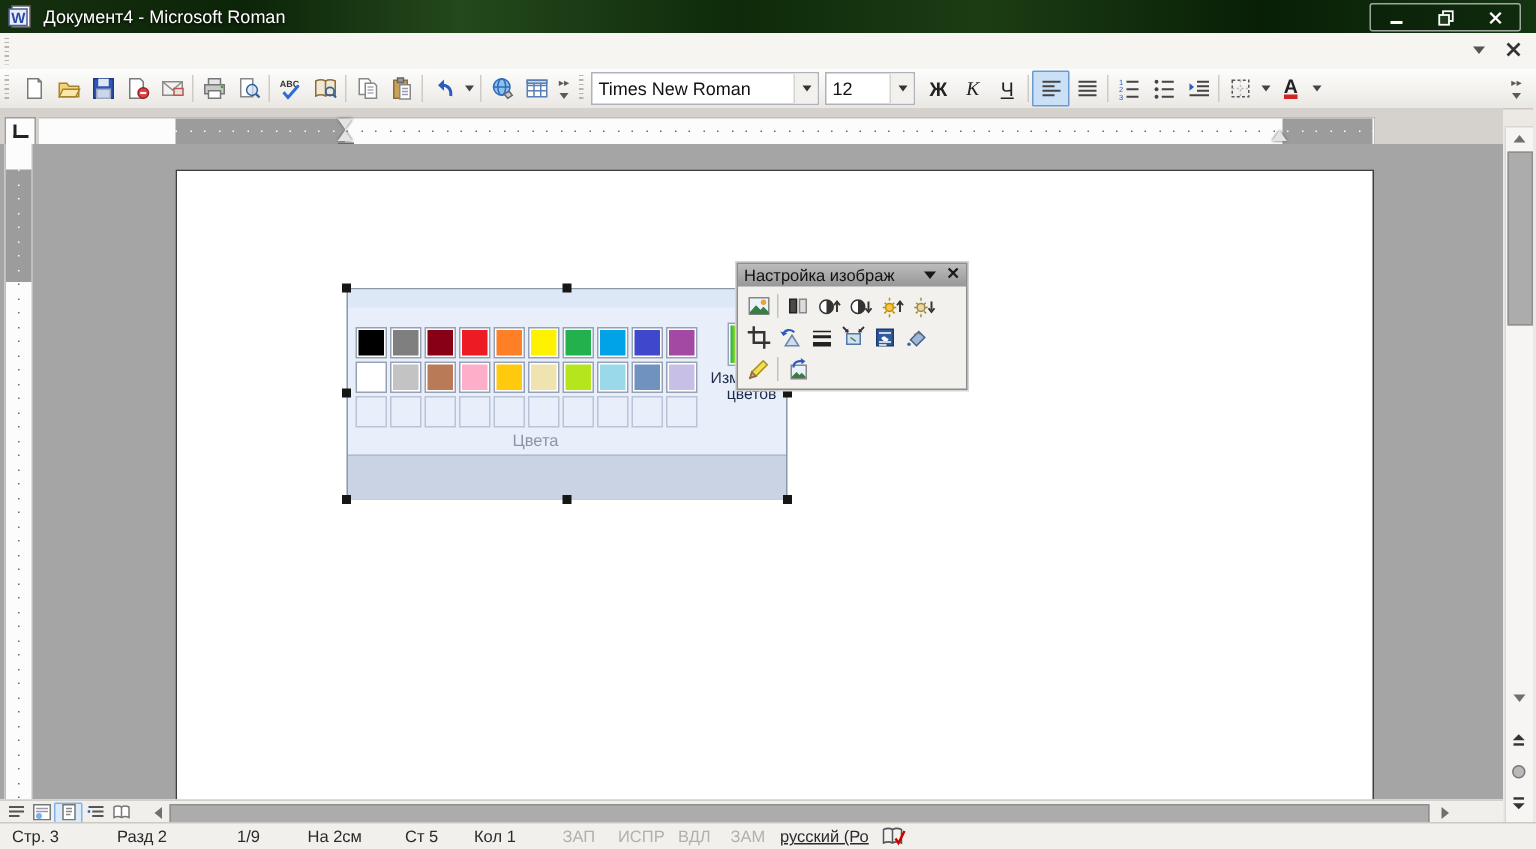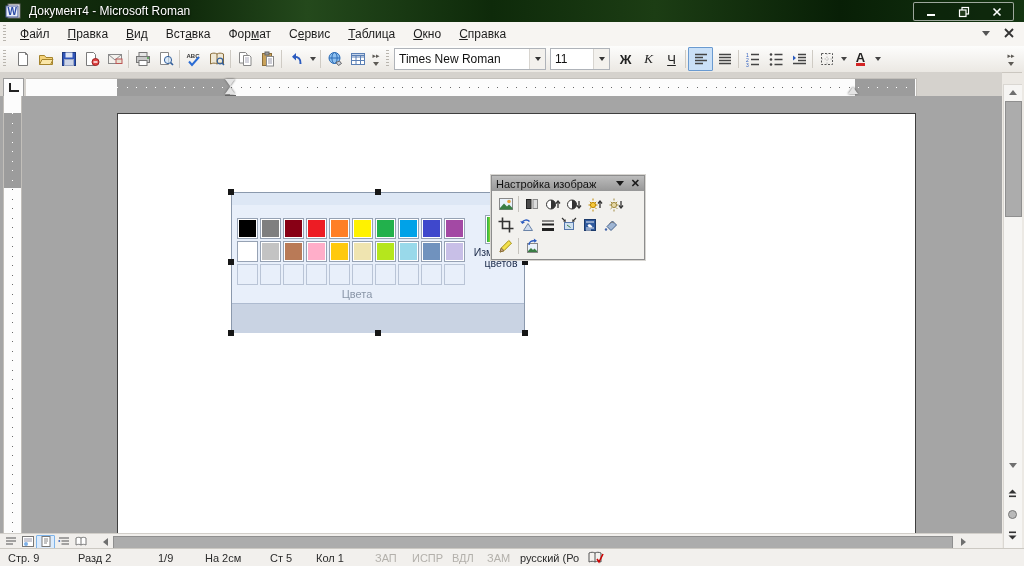--- a/index.html
+++ b/index.html
@@ -135,31 +135,20 @@
       <span class="win-btn">
           <svg width="12" height="12" viewBox="0 0 12 12">
             <path d="M2.5 2.5l7 7M9.5 2.5l-7 7" stroke="#fff" stroke-width="1.6"></path>
           </svg>
         </span>
     </div>
   </div>
 
   <div class="menubar">
     <span class="grip"></span>
-    <span id="menu-items" style="display:flex;">
-        <span class="menu-item"><u>Ф</u>айл</span>
-        <span class="menu-item"><u>П</u>равка</span>
-        <span class="menu-item"><u>В</u>ид</span>
-        <span class="menu-item">Вст<u>а</u>вка</span>
-        <span class="menu-item">Фор<u>м</u>ат</span>
-        <span class="menu-item">С<u>е</u>рвис</span>
-        <span class="menu-item"><u>Т</u>аблица</span>
-        <span class="menu-item"><u>О</u>кно</span>
-        <span class="menu-item"><u>С</u>правка</span>
-      </span>
     <span class="q-caret"></span>
     <span class="menu-close">
       <svg viewBox="0 0 14 14">
           <path d="M3 3l8 8M11 3l-8 8" stroke="#333" stroke-width="1.8"></path>
         </svg>
     </span>
   </div>
 
   <div class="toolbar">
     <span class="grip"></span>
@@ -276,21 +265,21 @@
         <span class="c2"></span>
       </span>
     <span class="grip"></span>
     <span class="combo" style="width:150px;">
       <span class="cval">Times New Roman</span>
       <span class="ccaret">
           <i></i>
         </span>
     </span>
     <span class="combo" style="width:58px;margin-left:4px;">
-      <span class="cval">11</span>
+      <span class="cval">12</span>
       <span class="ccaret">
           <i></i>
         </span>
     </span>
     <span id="fmt-buttons" style="display:flex;align-items:center;margin-left:4px;">
         <span class="tb-btn glyph-btn" style="font-weight:bold;">Ж</span>
         <span class="tb-btn glyph-btn" style="font-style:italic;font-family:&quot;Liberation Serif&quot;,serif;">К</span>
         <span class="tb-btn glyph-btn" style="text-decoration:underline;">Ч</span>
         <span class="tb-sep"></span>
         <span class="tb-btn sel">
@@ -789,31 +778,31 @@
     <span class="harrow" style="left:98px;">
         <span class="tri-left"></span>
       </span>
     <span class="hthumb"></span>
     <span class="harrow" style="left:956px;">
         <span class="tri-right"></span>
       </span>
   </div>
 
   <div class="statusbar" id="statusbar">
-      <span class="st-item" style="left: 8px;">Стр. 9</span>
+      <span class="st-item" style="left: 8px;">Стр. 3</span>
       <span class="st-item" style="left: 78px;">Разд 2</span>
       <span class="st-item" style="left: 158px;">1/9</span>
       <span class="st-item" style="left: 205px;">На 2см</span>
       <span class="st-item" style="left: 270px;">Ст 5</span>
       <span class="st-item" style="left: 316px;">Кол 1</span>
       <span class="st-item dim" style="left: 375px;">ЗАП</span>
       <span class="st-item dim" style="left: 412px;">ИСПР</span>
       <span class="st-item dim" style="left: 452px;">ВДЛ</span>
       <span class="st-item dim" style="left: 487px;">ЗАМ</span>
-      <span class="st-item" style="left: 520px;">русский (Ро</span>
+      <span class="st-item" style="left: 520px; text-decoration: underline;">русский (Ро</span>
       <span class="st-item" style="left: 588px; top: 2px;"><svg width="17" height="13" viewBox="0 0 17 13">
           <path d="M1 2c2.2-1 4.2-1 6 0 1.8-1 3.8-1 6 0v9c-2.2-1-4.2-1-6 0-1.8-1-3.8-1-6 0z" fill="#f4f2ee" stroke="#555"></path>
           <path d="M7 2v9" stroke="#555"></path>
           <path d="M9 8l2 3 4-8" fill="none" stroke="#c00" stroke-width="1.6"></path>
         </svg></span>
     </div>
 
   <div class="rightedge"></div>
 </div>
 

